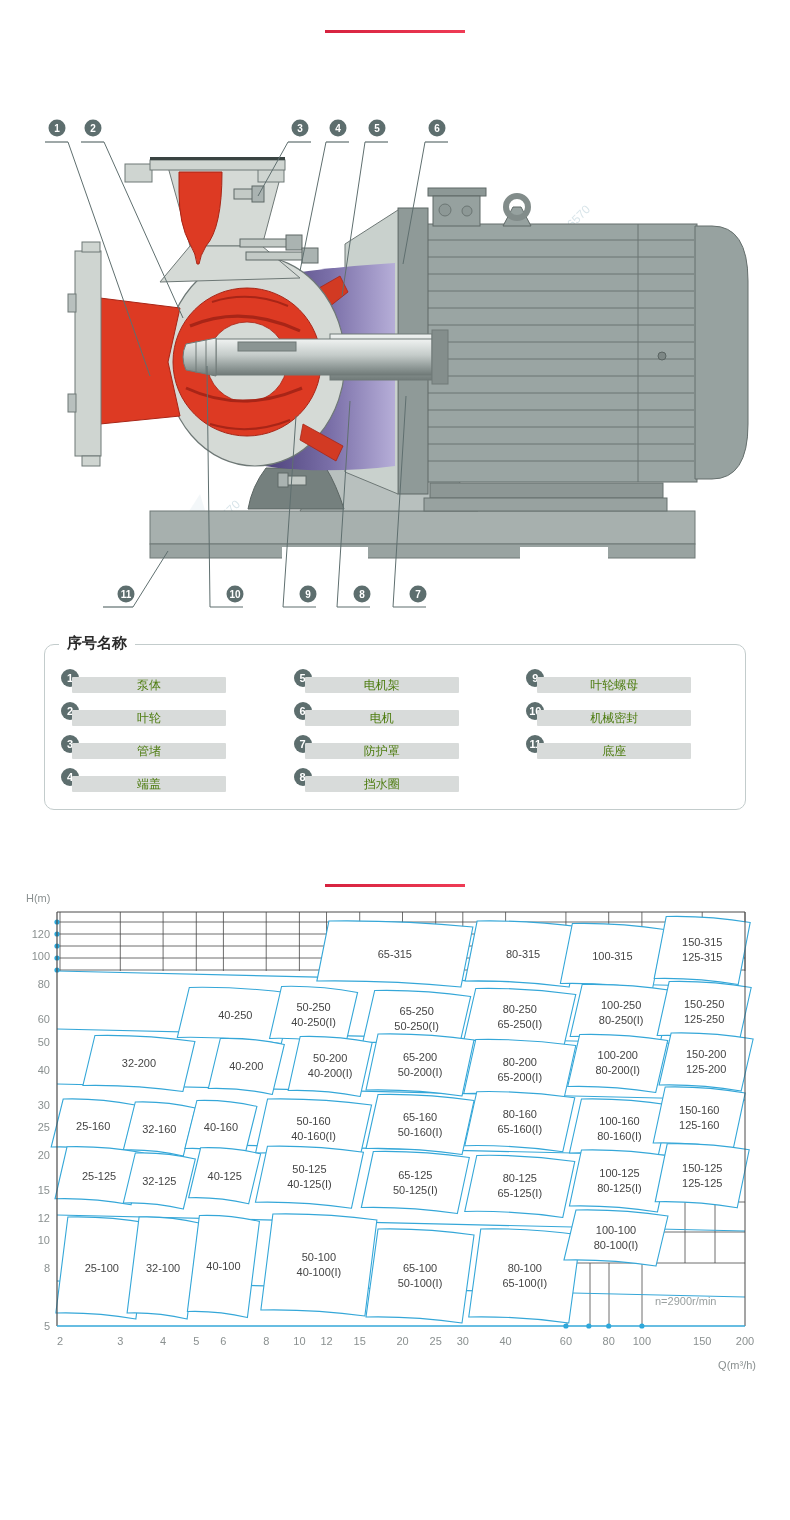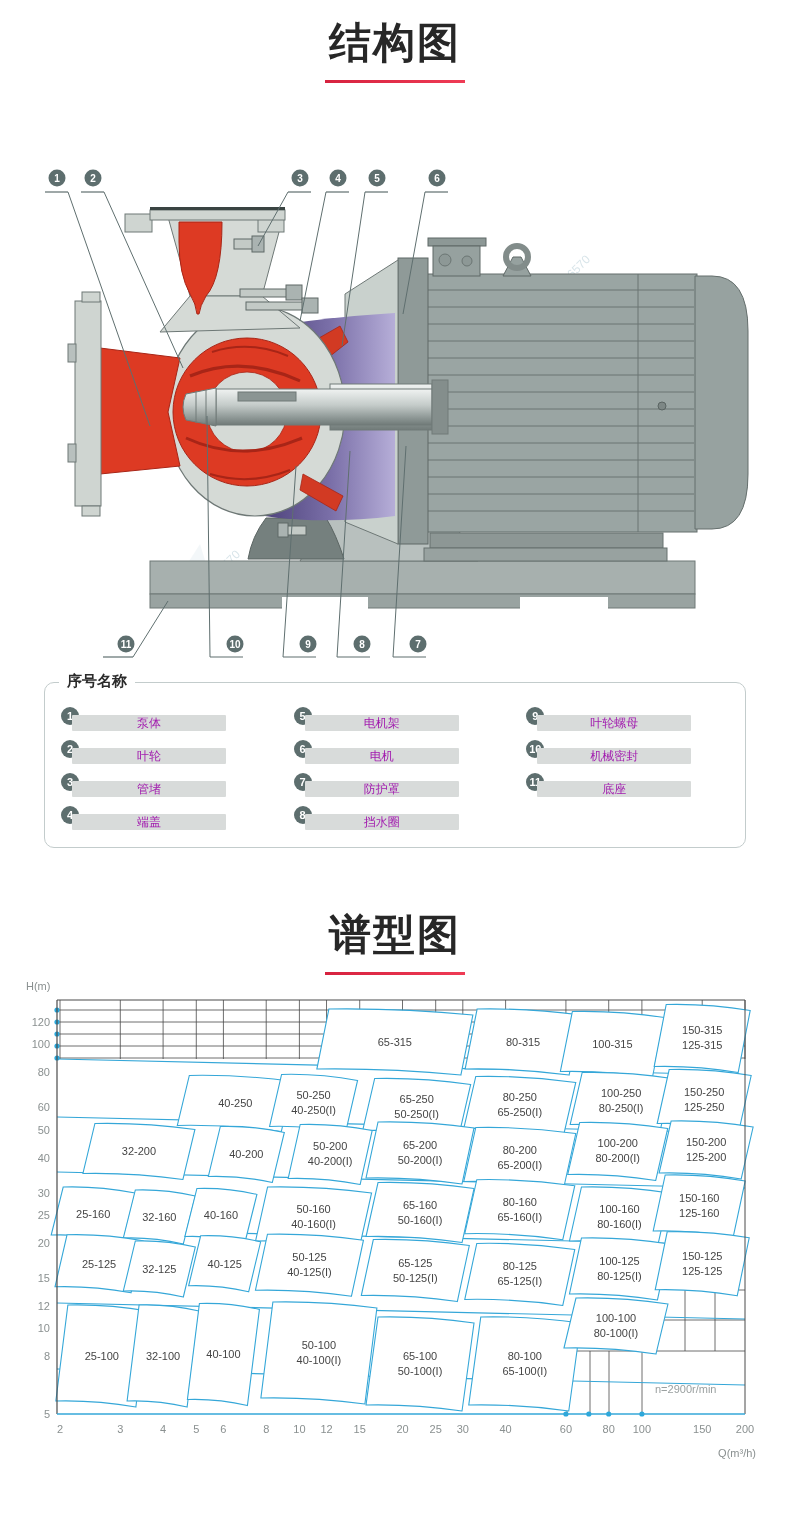--- a/index.html
+++ b/index.html
@@ -1,35 +1,34 @@
 <!DOCTYPE html>
 <html><head>
 <meta charset="utf-8">
 <style>
   html,body{margin:0;padding:0;background:#fff;width:790px;font-family:"Liberation Sans",sans-serif;}
   .sec-header{padding-top:18px;text-align:center;}
   .sec-title{font-size:42px;line-height:50px;font-weight:700;color:#272727;letter-spacing:2px;}
   .red-rule{width:140px;height:3px;margin:12px auto 0;background:linear-gradient(90deg,#d6223f,#ef3b55);}
   #structure-svg{display:block;margin-top:63px;}
-  .panel{margin:16px 44px 0;border:1.5px solid #c3cccc;border-radius:10px;position:relative;padding:24px 16px 8px;}
+  .panel{margin:28px 44px 0;border:1.5px solid #c3cccc;border-radius:10px;position:relative;padding:24px 16px 8px;}
   .panel-title{position:absolute;top:-11px;left:14px;background:#fff;padding:0 8px;font-size:15px;font-weight:700;color:#2b2b2b;}
   .parts-grid{display:grid;grid-template-columns:repeat(3,1fr);grid-template-rows:repeat(4,33px);grid-auto-flow:column;column-gap:30px;}
   .part{position:relative;height:33px;}
   .badge{position:absolute;left:0;top:0;width:18px;height:18px;border-radius:50%;background:#5d6e6e;color:#fff;
          font-size:11px;font-weight:700;display:flex;align-items:center;justify-content:center;}
-  .bar{position:absolute;left:11px;top:8px;width:154px;height:16px;background:#d8dbda;color:#a21caf;
+  .bar{position:absolute;left:11px;top:8px;width:154px;height:16px;background:#d8dbda;color:#4d7c0f;
        font-size:12px;display:flex;align-items:center;justify-content:center;border-radius:1px;}
   .spectrum-header{margin-top:44px;}
   #spectrum-svg{display:block;margin-top:2px;}
 </style>
 </head>
 <body>
 
 <div class="sec-header">
-  <div class="sec-title">结构图</div>
   <div class="red-rule"></div>
 </div>
 
 <svg id="structure-svg" width="790" height="520" viewBox="0 150 790 520" xmlns="http://www.w3.org/2000/svg">
   <defs>
     <linearGradient id="shaftGrad" x1="0" y1="0" x2="0" y2="1">
       <stop offset="0" stop-color="#f0f3f2"></stop>
         <stop offset="0.45" stop-color="#c4cbc9"></stop>
       <stop offset="0.8" stop-color="#8d9795"></stop>
         <stop offset="1" stop-color="#707a78"></stop>
@@ -278,21 +277,20 @@
         <span class="bar">机械密封</span>
       </div>
       <div class="part">
         <span class="badge">11</span>
         <span class="bar">底座</span>
       </div>
     </div>
 </div>
 
 <div class="sec-header spectrum-header">
-  <div class="sec-title">谱型图</div>
   <div class="red-rule"></div>
 </div>
 
 <svg id="spectrum-svg" width="790" height="500" viewBox="0 1010 790 500" xmlns="http://www.w3.org/2000/svg">
     <g>
       <line x1="60" y1="1033" x2="60" y2="1092" stroke="#4a4a4a" stroke-width="0.8"></line>
       <line x1="120.31125622657083" y1="1033" x2="120.31125622657083" y2="1092" stroke="#4a4a4a" stroke-width="0.8"></line>
       <line x1="163.10277351491357" y1="1033" x2="163.10277351491357" y2="1092" stroke="#4a4a4a" stroke-width="0.8"></line>
       <line x1="196.2944529701729" y1="1033" x2="196.2944529701729" y2="1092" stroke="#4a4a4a" stroke-width="0.8"></line>
       <line x1="223.41402974148437" y1="1033" x2="223.41402974148437" y2="1092" stroke="#4a4a4a" stroke-width="0.8"></line>

